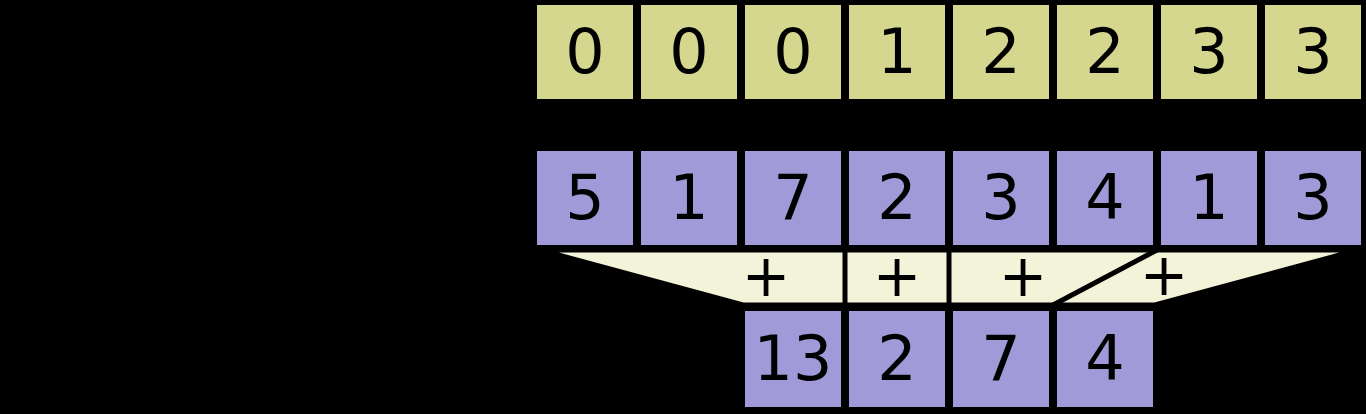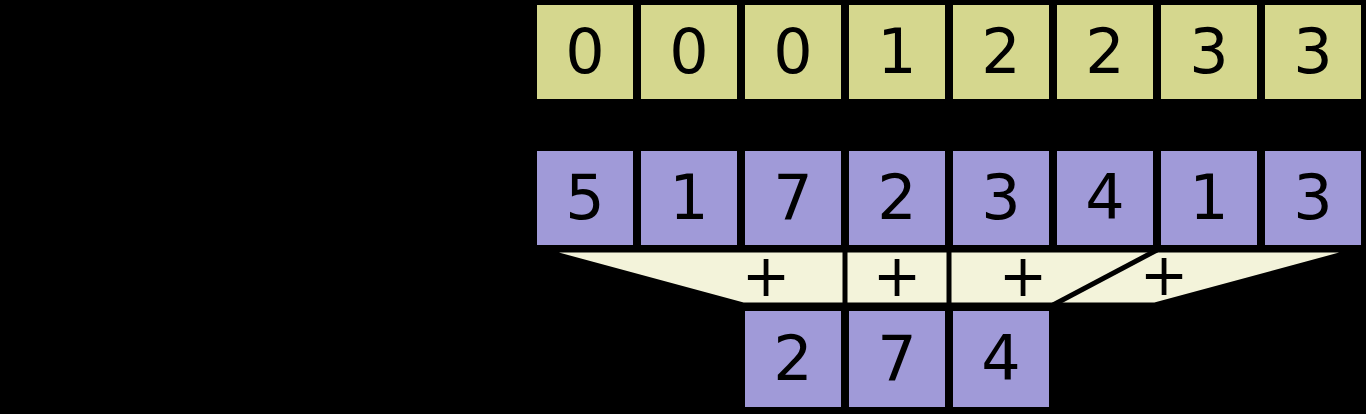--- a/index.html
+++ b/index.html
@@ -93,18 +93,19 @@
     <div class="cell">1</div>
     <div class="cell">7</div>
     <div class="cell">2</div>
     <div class="cell">3</div>
     <div class="cell">4</div>
     <div class="cell">1</div>
     <div class="cell">3</div>
   </div>
 
   <div class="row results-row">
+    <div class="cell">13</div>
     <div class="cell">2</div>
     <div class="cell">7</div>
     <div class="cell">4</div>
   </div>
 
 </div>
 
 </body></html>

